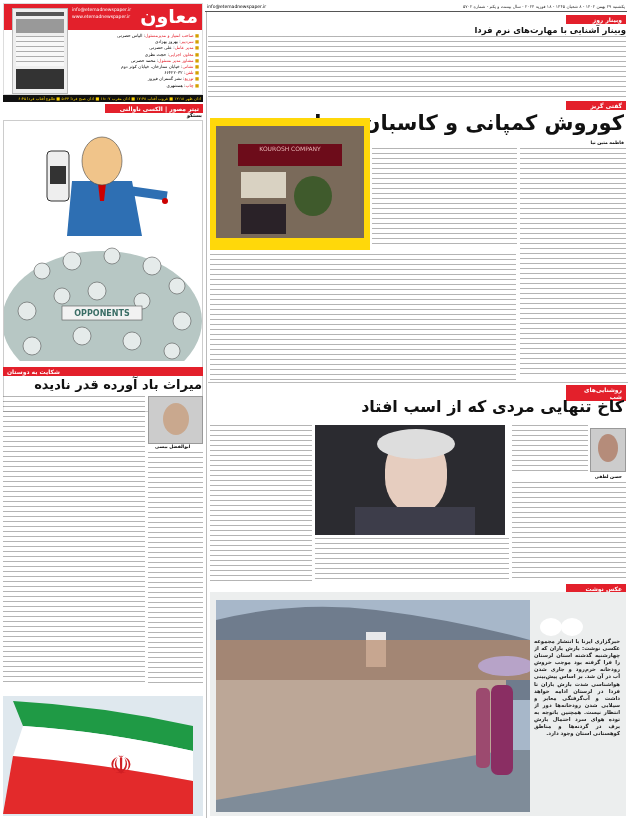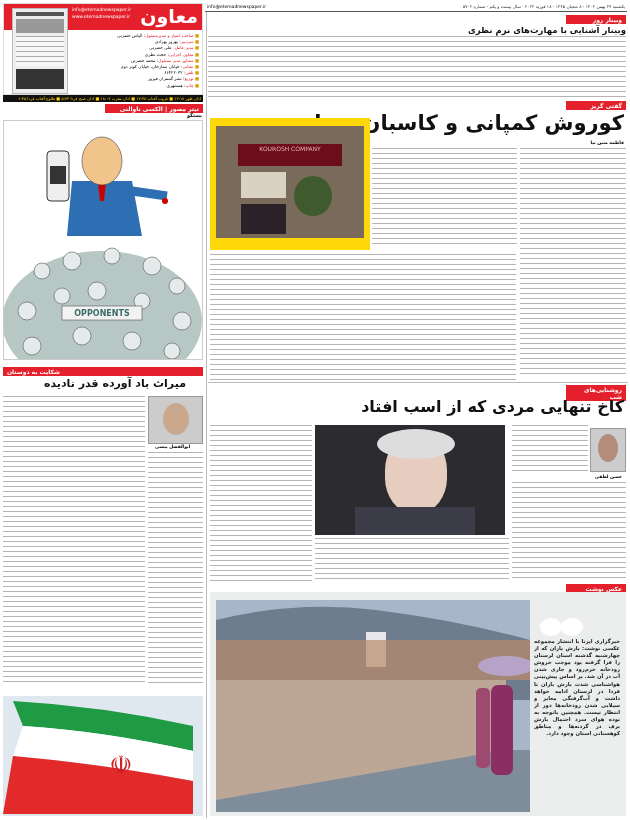--- a/index.html
+++ b/index.html
@@ -40,21 +40,21 @@
 </div>
 <div class="abs" style="left:3px;top:95px;width:200px;height:7px;background:#111;color:#ffd400;font-size:4px;line-height:7px;padding-right:2px;white-space:nowrap;overflow:hidden">اذان ظهر ۱۲:۱۸ ■ غروب آفتاب ۱۷:۴۸ ■ اذان مغرب ۱۸:۰۷ ■ اذان صبح فردا ۵:۲۲ ■ طلوع آفتاب فردا ۶:۴۵</div>
 
 <div class="abs" style="left:205px;top:4px;width:422px;height:8px;border-bottom:1.5px solid #555">
  <span class="abs" style="left:2px;top:0;font-size:4.5px;direction:ltr">info@etemadnewspaper.ir</span>
  <span class="abs" style="right:2px;top:0;font-size:4.3px;color:#333">یکشنبه ۲۹ بهمن ۱۴۰۲ - ۸ شعبان ۱۴۴۵ - ۱۸ فوریه ۲۰۲۴ - سال بیست و یکم - شماره ۵۷۰۲</span>
 </div>
 
 <div class="abs rtag" style="left:105px;top:104px;width:98px">تیتر مصور | الکسی ناوالنی</div>
 <div class="abs" style="right:428px;top:112px;font-size:5px;font-weight:bold">بستگو</div>
-<div class="abs" style="left:3px;top:120px;width:200px;height:240px;border:1px solid #ccc;background:#fff;overflow:hidden">
+<div class="abs" style="left:3px;top:120px;width:200px;height:292px;border:1px solid #ccc;background:#fff;overflow:hidden">
  <svg width="200" height="240" viewBox="0 0 200 240">
   <ellipse cx="100" cy="200" rx="100" ry="70" fill="#b7c7c4"></ellipse>
   <g fill="#e5ebea" stroke="#555" stroke-width=".6">
    <circle cx="40" cy="150" r="8"></circle>
         <circle cx="70" cy="140" r="9"></circle>
         <circle cx="110" cy="135" r="8"></circle>
         <circle cx="150" cy="145" r="9"></circle>
         <circle cx="175" cy="165" r="8"></circle>
    <circle cx="25" cy="190" r="9"></circle>
         <circle cx="60" cy="175" r="8"></circle>
@@ -72,40 +72,40 @@
   <path d="M96 62 L104 62 L102 80 L98 80Z" fill="#c00"></path>
   <ellipse cx="100" cy="40" rx="20" ry="24" fill="#f0c48a" stroke="#444" stroke-width=".6"></ellipse>
   <path d="M130 70 L165 75" stroke="#2e6fb3" stroke-width="9"></path>
   <rect x="45" y="30" width="22" height="50" rx="4" fill="#eee" stroke="#333"></rect>
   <rect x="48" y="45" width="16" height="18" fill="#333"></rect>
   <circle cx="163" cy="80" r="3" fill="#c00"></circle>
  </svg>
 </div>
 
 <div class="abs rtag" style="right:4px;top:15px;width:60px">وبینار روز</div>
-<div class="abs hl" style="right:4px;top:25px;font-size:8.5px">وبینار آشنایی با مهارت‌های نرم نظری</div>
+<div class="abs hl" style="right:4px;top:25px;font-size:8.5px">وبینار آشنایی با مهارت‌های نرم فردا</div>
 <div class="abs lines" style="left:208px;top:36px;width:418px;height:62px"></div>
 
 <div class="abs rtag" style="right:4px;top:101px;width:60px">گفتی گریز</div>
 <div class="abs hl" style="right:6px;top:111px;font-size:21px">کوروش کمپانی و کاسبان رویا</div>
 <div class="abs" style="right:6px;top:140px;font-size:4.5px;font-weight:bold">فاطمه متین نیا</div>
 <div class="abs" style="left:210px;top:118px;width:160px;height:132px;background:#ffd80a">
  <div class="abs" style="left:6px;top:8px;width:148px;height:112px;background:#7a6a5a">
   <div class="abs" style="left:22px;top:18px;width:104px;height:22px;background:#6d0c1a;color:#e6b5b5;font-size:6px;text-align:center;direction:ltr;line-height:10px">KOUROSH COMPANY</div>
   <div class="abs" style="left:25px;top:46px;width:45px;height:26px;background:#d9d2c2"></div>
   <div class="abs" style="left:25px;top:78px;width:45px;height:30px;background:#2a2228"></div>
   <div class="abs" style="left:78px;top:50px;width:38px;height:40px;border-radius:50%;background:#3f5a2c"></div>
  </div>
 </div>
 <div class="abs lines" style="left:372px;top:148px;width:145px;height:100px"></div>
 <div class="abs lines" style="left:520px;top:148px;width:106px;height:230px"></div>
 <div class="abs lines" style="left:210px;top:254px;width:306px;height:126px"></div>
 
 <div class="abs rtag" style="left:3px;top:367px;width:200px;text-align:left"><span>شکایت به دوستان</span></div>
-<div class="abs hl" style="right:444px;top:377px;font-size:11px">میراث باد آورده قدر نادیده</div>
+<div class="abs hl" style="right:428px;top:377px;font-size:13px">میراث باد آورده قدر نادیده</div>
 <div class="abs" style="left:148px;top:396px;width:55px;height:48px;background:#ccc;border:1px solid #999">
  <div style="width:26px;height:32px;border-radius:50%;background:#c9a88e;margin:6px auto 0"></div>
 </div>
 <div class="abs" style="left:155px;top:444px;font-size:4.5px;font-weight:bold">ابوالفضل بیسی</div>
 <div class="abs lines" style="left:3px;top:396px;width:142px;height:290px"></div>
 <div class="abs lines" style="left:148px;top:452px;width:55px;height:234px"></div>
 
 <div class="abs" style="left:3px;top:696px;width:200px;height:120px;overflow:hidden">
  <svg width="200" height="120" viewBox="0 0 200 120">
   <rect width="200" height="120" fill="#dfe8ee"></rect>

